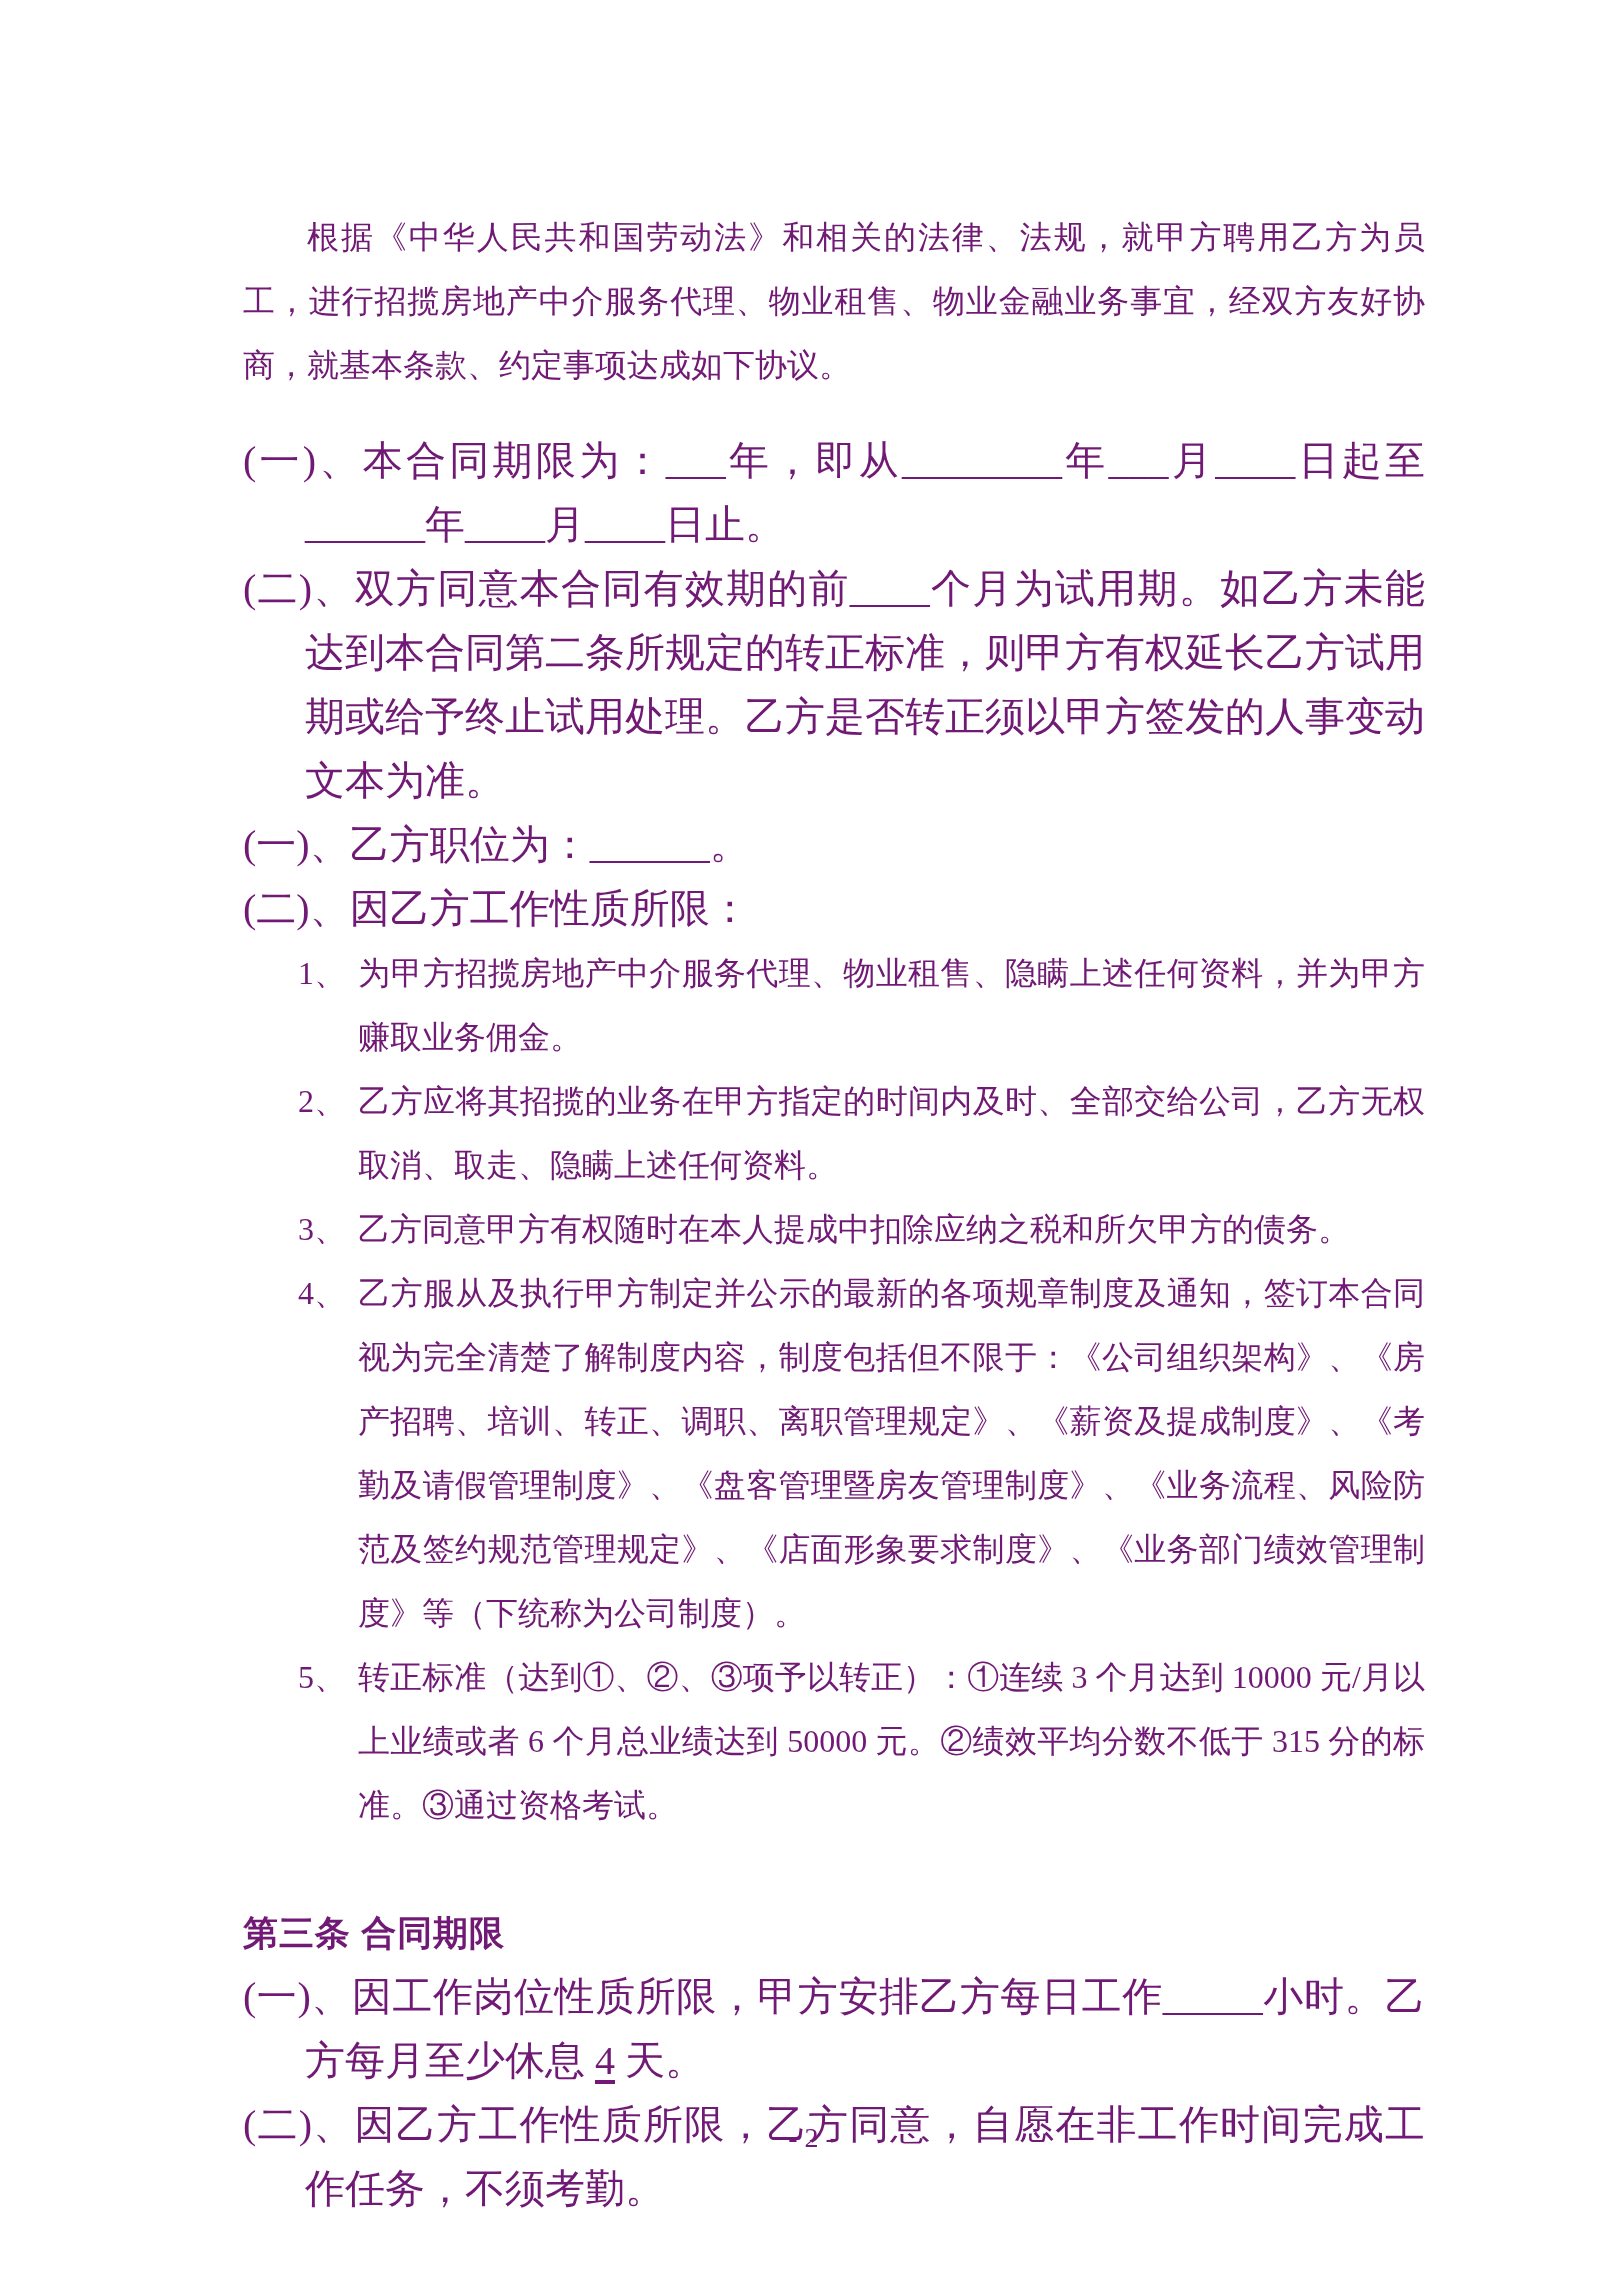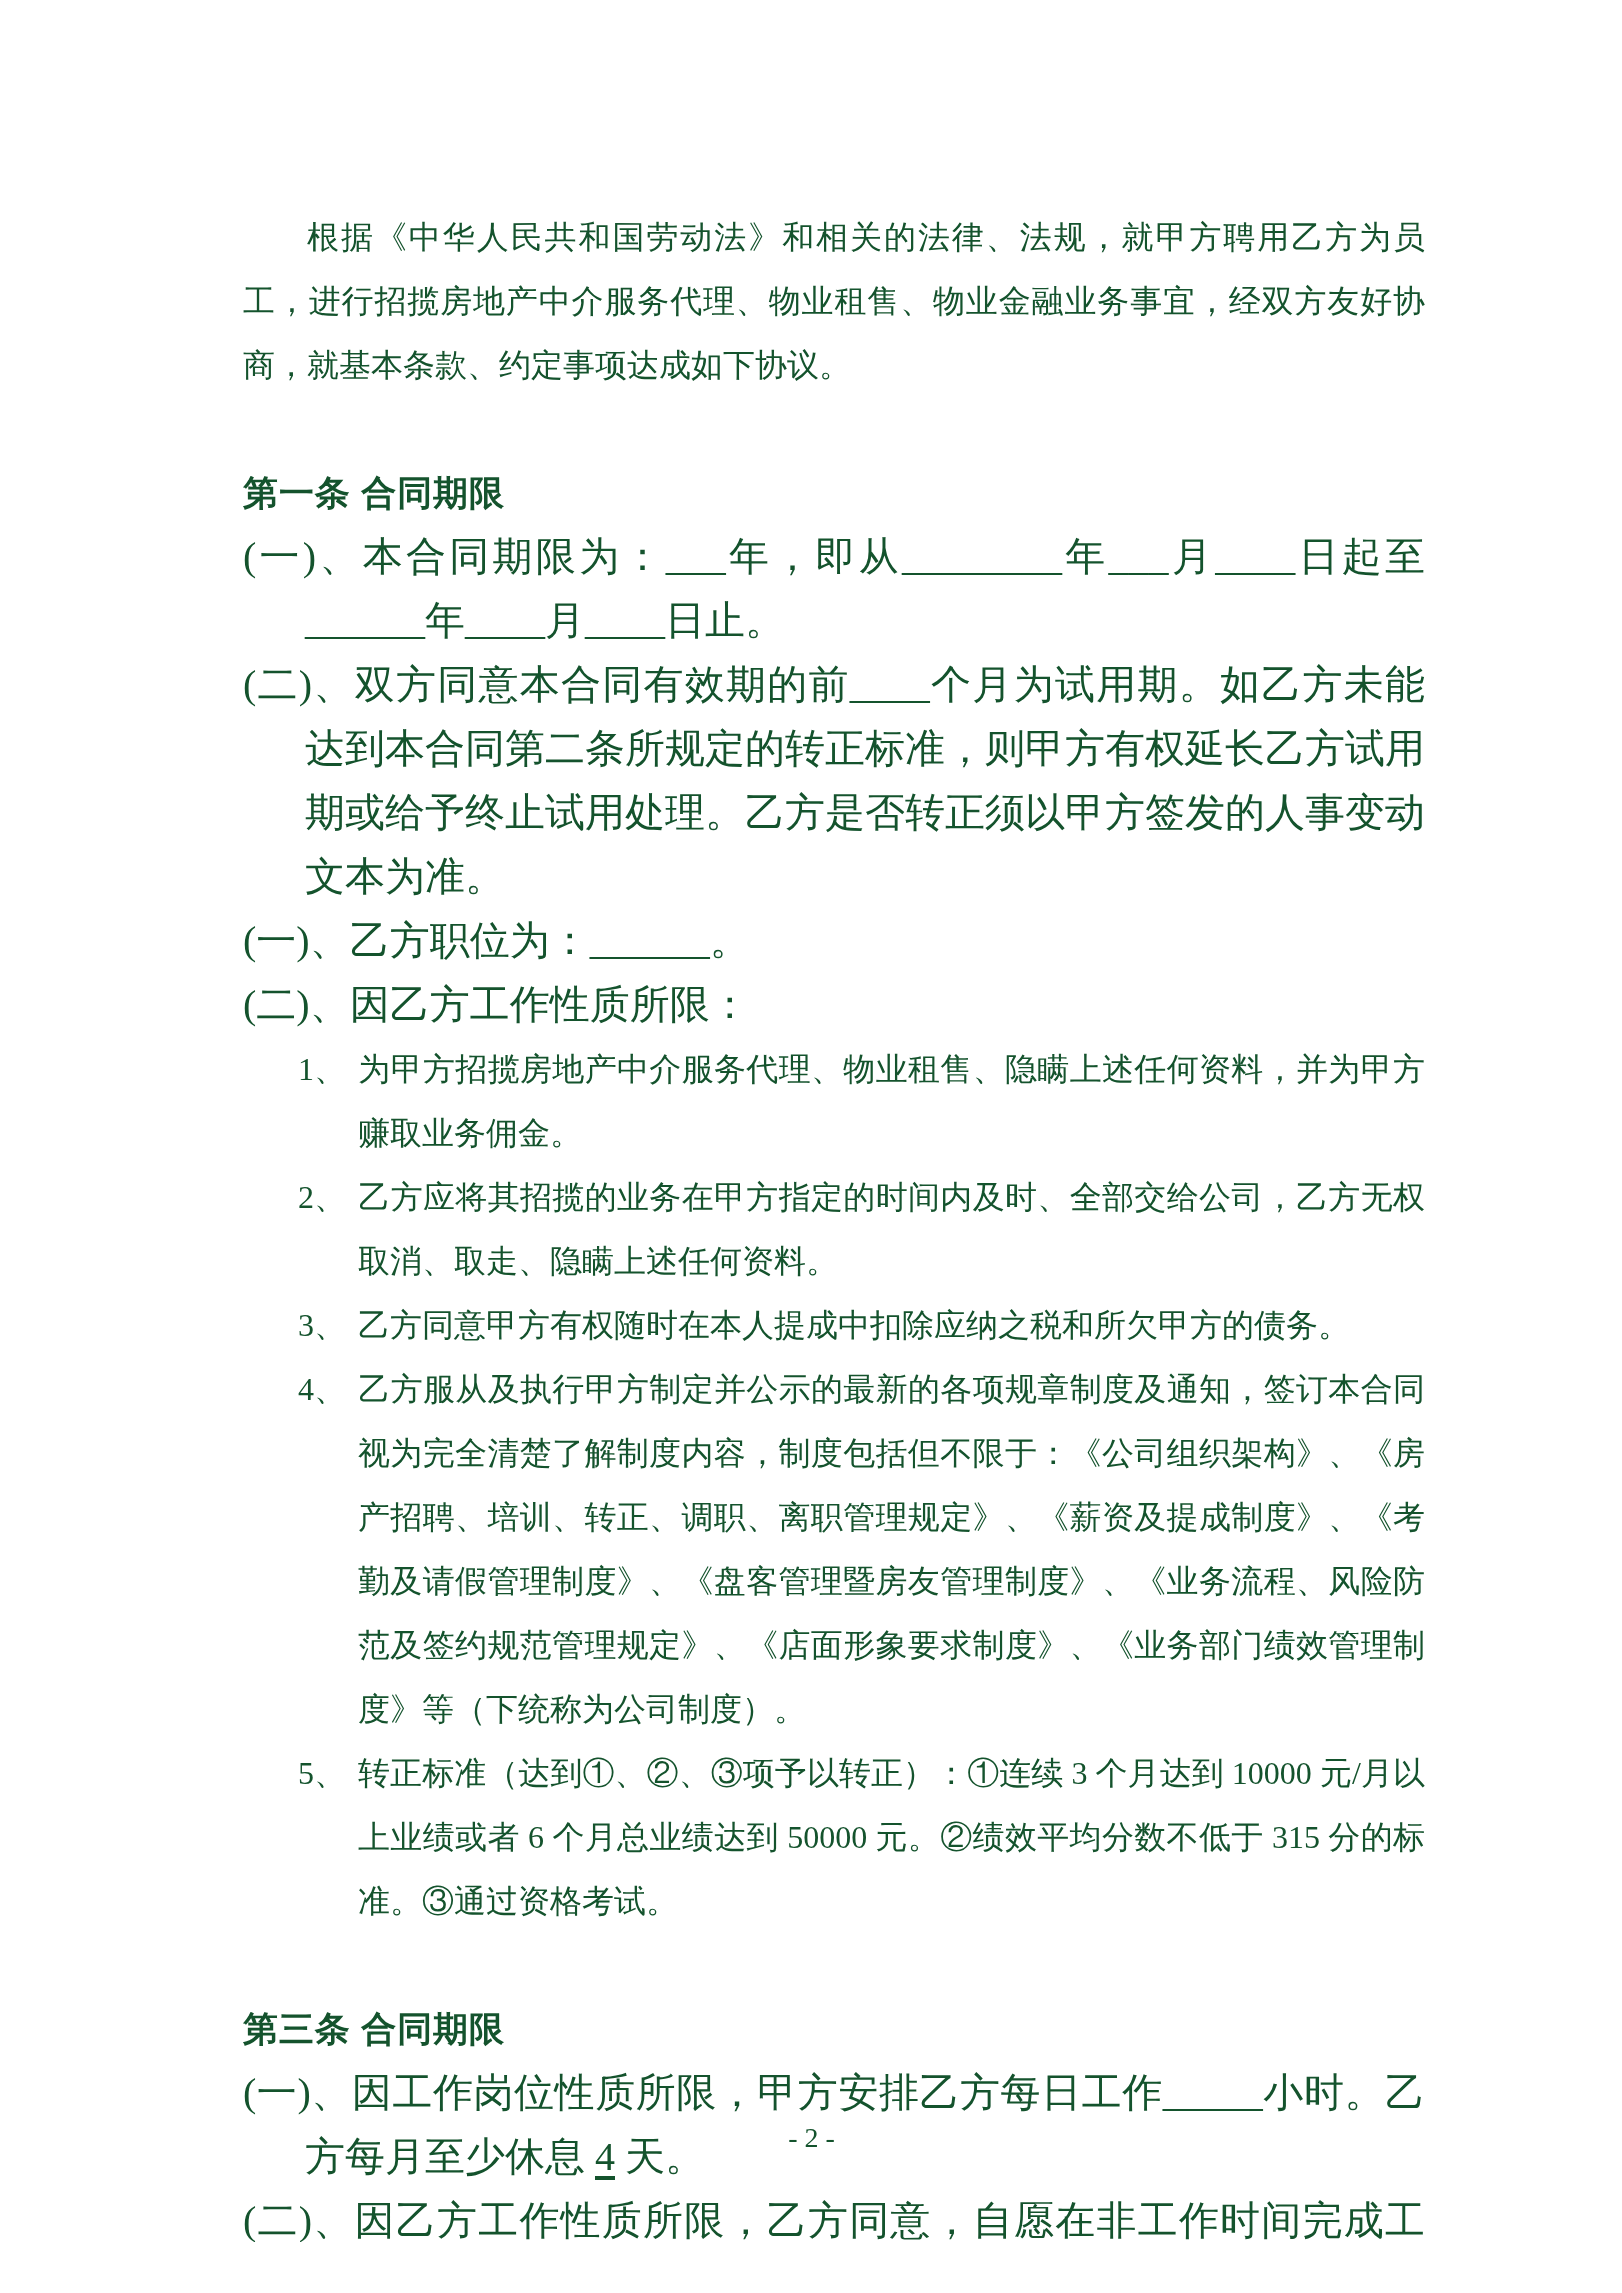--- a/index.html
+++ b/index.html
@@ -1,21 +1,21 @@
 <!DOCTYPE html>
 <html style="font-size:14.5px"><head>
 <meta charset="utf-8">
 <style>
   html,body{margin:0;padding:0;background:#ffffff;}
   .page{
     position:relative;
     width:1623px;
     height:2242px;
     background:#ffffff;
-    color:#14532d;
+    color:#701a75;
     font-family:"Liberation Serif","DejaVu Serif",serif;
     overflow:hidden;
   }
   .content{
     position:absolute;
     left:243px;
     top:0;
     width:1182px;
   }
   .intro{
@@ -67,21 +67,20 @@
   }
 </style>
 </head>
 <body>
 
 <div class="page">
   <div class="content">
 
     <p class="intro">根据《中华人民共和国劳动法》和相关的法律、法规，就甲方聘用乙方为员工，进行招揽房地产中介服务代理、物业租售、物业金融业务事宜，经双方友好协商，就基本条款、约定事项达成如下协议。</p>
 
-    <div class="sec-title">第一条 合同期限</div>
     <div class="sub-item">(一)、本合同期限为：___年，即从________年___月____日起至______年____月____日止。</div>
     <div class="sub-item">(二)、双方同意本合同有效期的前____个月为试用期。如乙方未能达到本合同第二条所规定的转正标准，则甲方有权延长乙方试用期或给予终止试用处理。乙方是否转正须以甲方签发的人事变动文本为准。</div>
 
     <div class="sub-item">(一)、乙方职位为：______。</div>
     <div class="sub-item">(二)、因乙方工作性质所限：</div>
 
     <div class="num-item"><span class="num">1、</span><span>为甲方招揽房地产中介服务代理、物业租售、隐瞒上述任何资料，并为甲方赚取业务佣金。</span></div>
     <div class="num-item"><span class="num">2、</span><span>乙方应将其招揽的业务在甲方指定的时间内及时、全部交给公司，乙方无权取消、取走、隐瞒上述任何资料。</span></div>
     <div class="num-item"><span class="num">3、</span><span>乙方同意甲方有权随时在本人提成中扣除应纳之税和所欠甲方的债务。</span></div>
     <div class="num-item"><span class="num">4、</span><span>乙方服从及执行甲方制定并公示的最新的各项规章制度及通知，签订本合同视为完全清楚了解制度内容，制度包括但不限于：《公司组织架构》、《房产招聘、培训、转正、调职、离职管理规定》、《薪资及提成制度》、《考勤及请假管理制度》、《盘客管理暨房友管理制度》、《业务流程、风险防范及签约规范管理规定》、《店面形象要求制度》、《业务部门绩效管理制度》等（下统称为公司制度）。</span></div>

